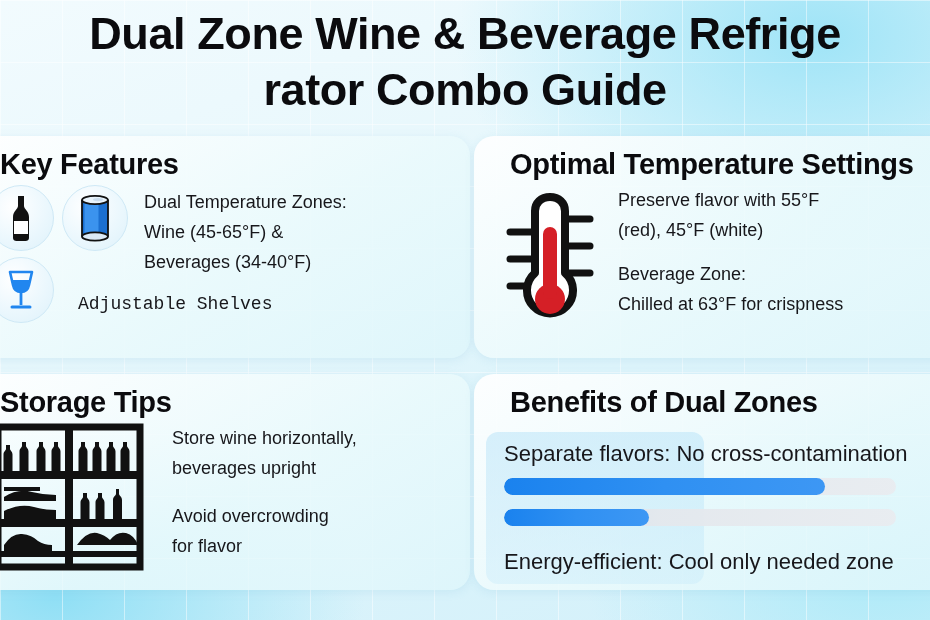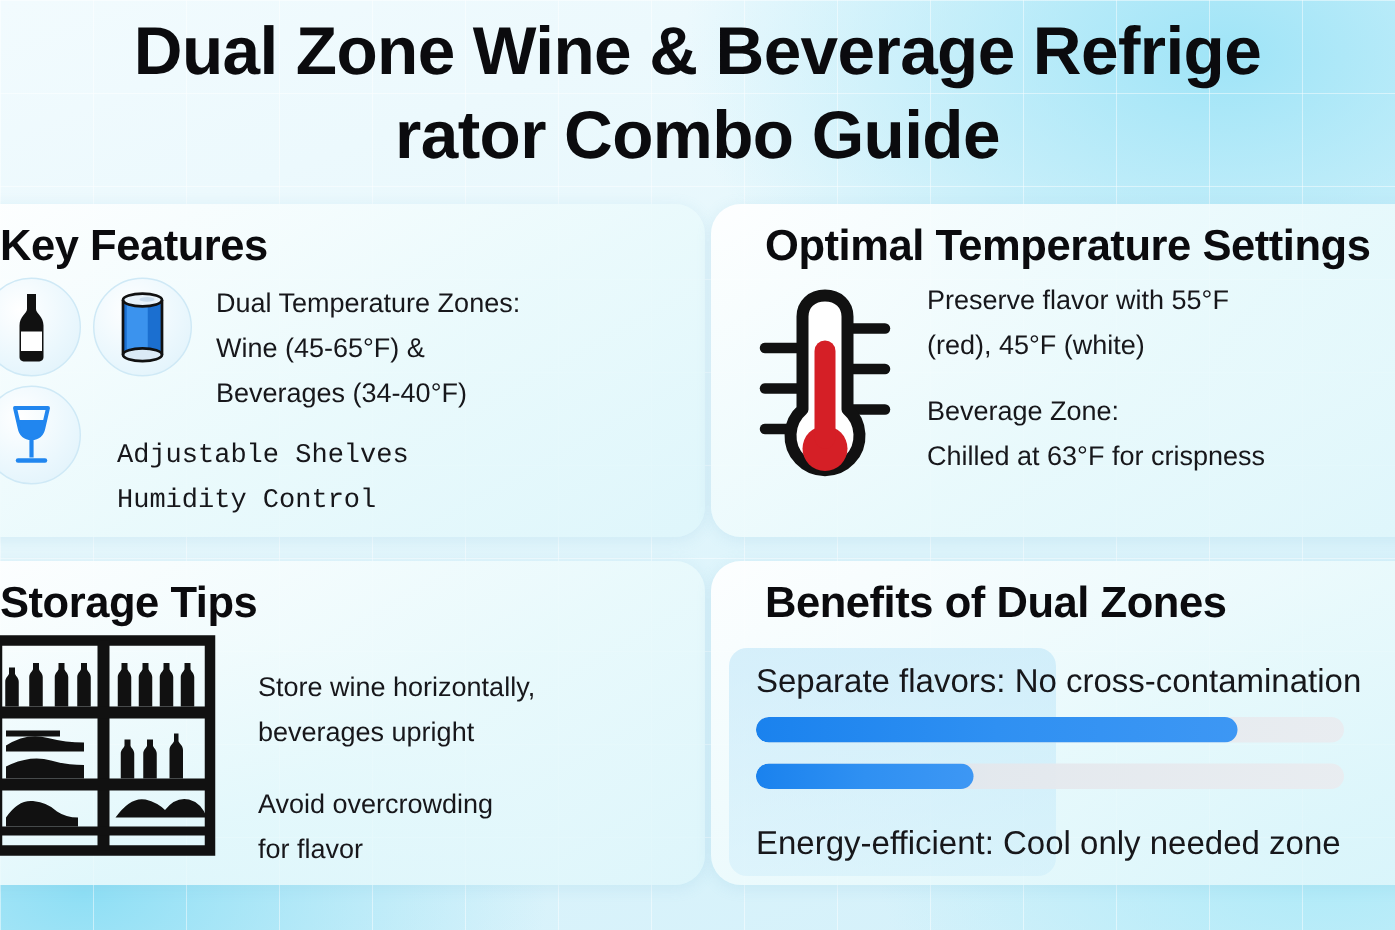--- a/index.html
+++ b/index.html
@@ -122,21 +122,21 @@
   #kf-text-2 { margin-left: -64px; margin-top: 12px; font-family: Liberation Mono, monospace; }
 
   
   #panel-temperature .panel-body { margin-top: 2px; padding-left: 28px; gap: 20px; }
   #thermometer-icon { flex: 0 0 auto; margin-top: 4px; }
   #temp-text .text-item + .text-item { margin-top: 14px; }
 
   
   #panel-storage-tips .panel-body { margin-top: 2px; padding-left: 20px; gap: 28px; }
   #shelf-icon { flex: 0 0 auto; margin-top: 2px; }
-  #storage-text { margin-top: 20px; }
+  #storage-text { }
   #storage-text .text-item + .text-item { margin-top: 18px; }
 
   
   #benefits-inner {
     position: absolute;
     left: 12px;
     top: 58px;
     width: 218px;
     height: 152px;
     border-radius: 12px;
@@ -232,21 +232,20 @@
       </div>
 
       <div class="text-block">
         <div class="text-item" id="kf-text-1">
           <div class="text-line">Dual Temperature Zones:</div>
           <div class="text-line">Wine (45-65°F) &amp;</div>
           <div class="text-line">Beverages (34-40°F)</div>
         </div>
         <div class="text-item" id="kf-text-2">
           <div class="text-line">Adjustable Shelves</div>
-          <div class="text-line">Humidity Control</div>
         </div>
       </div>
 
     </div>
   </div>
 
   <div class="panel" id="panel-temperature">
     <div class="panel-heading">Optimal Temperature Settings</div>
 
     <div class="panel-body">

